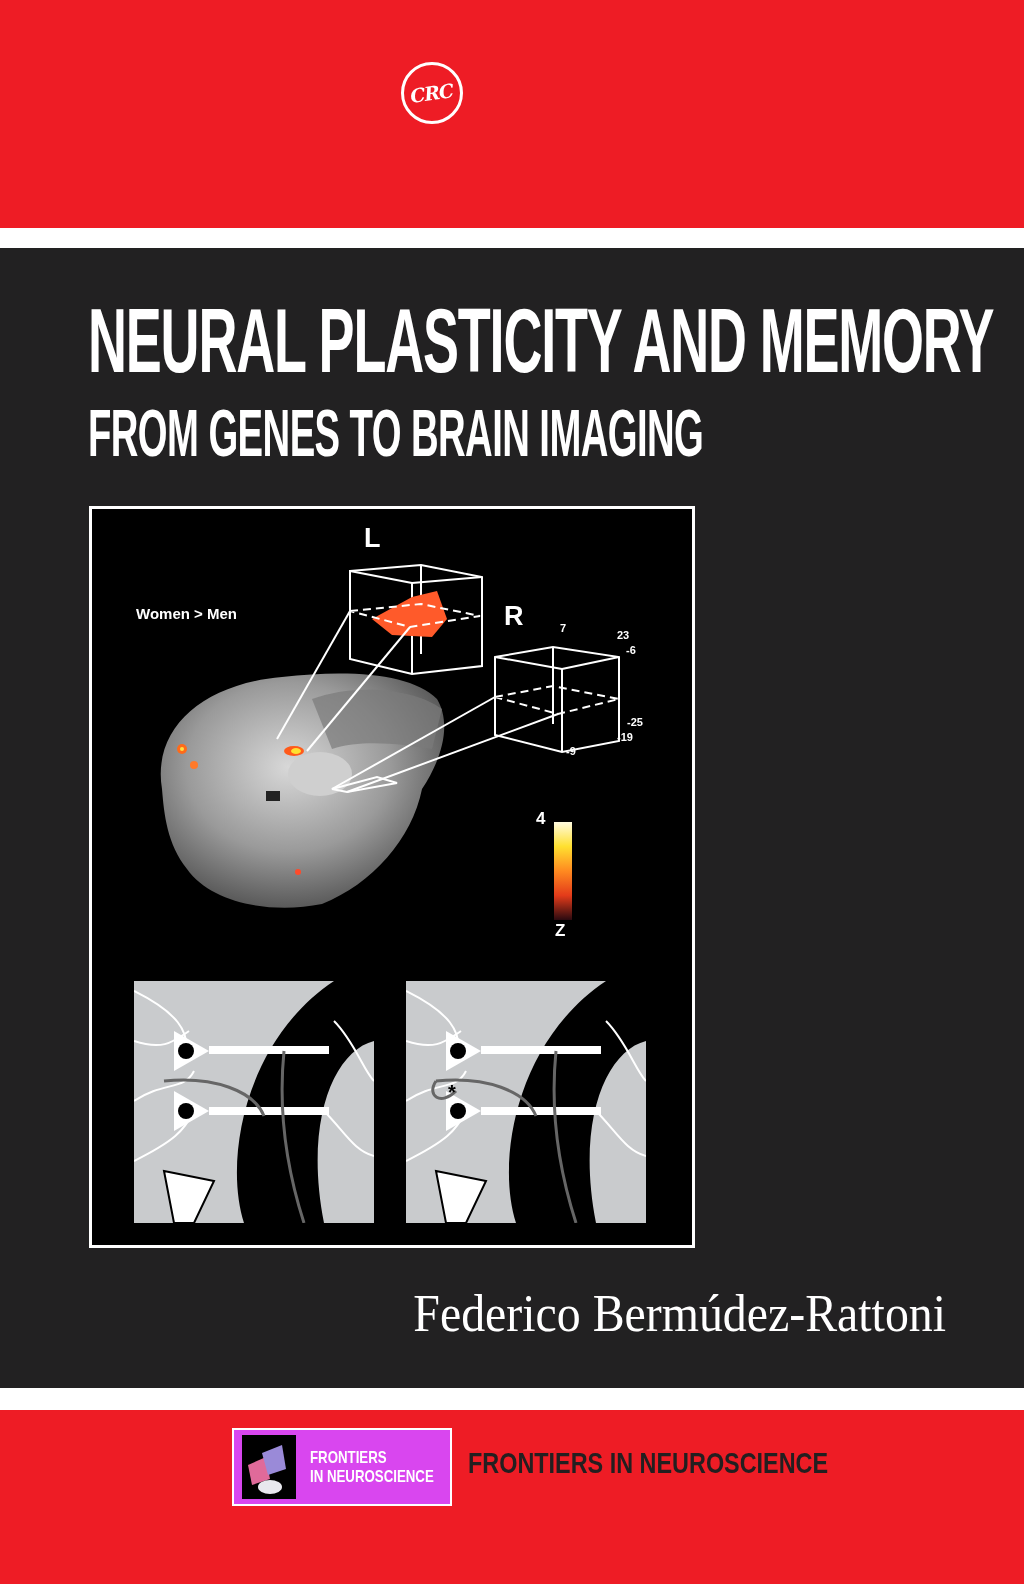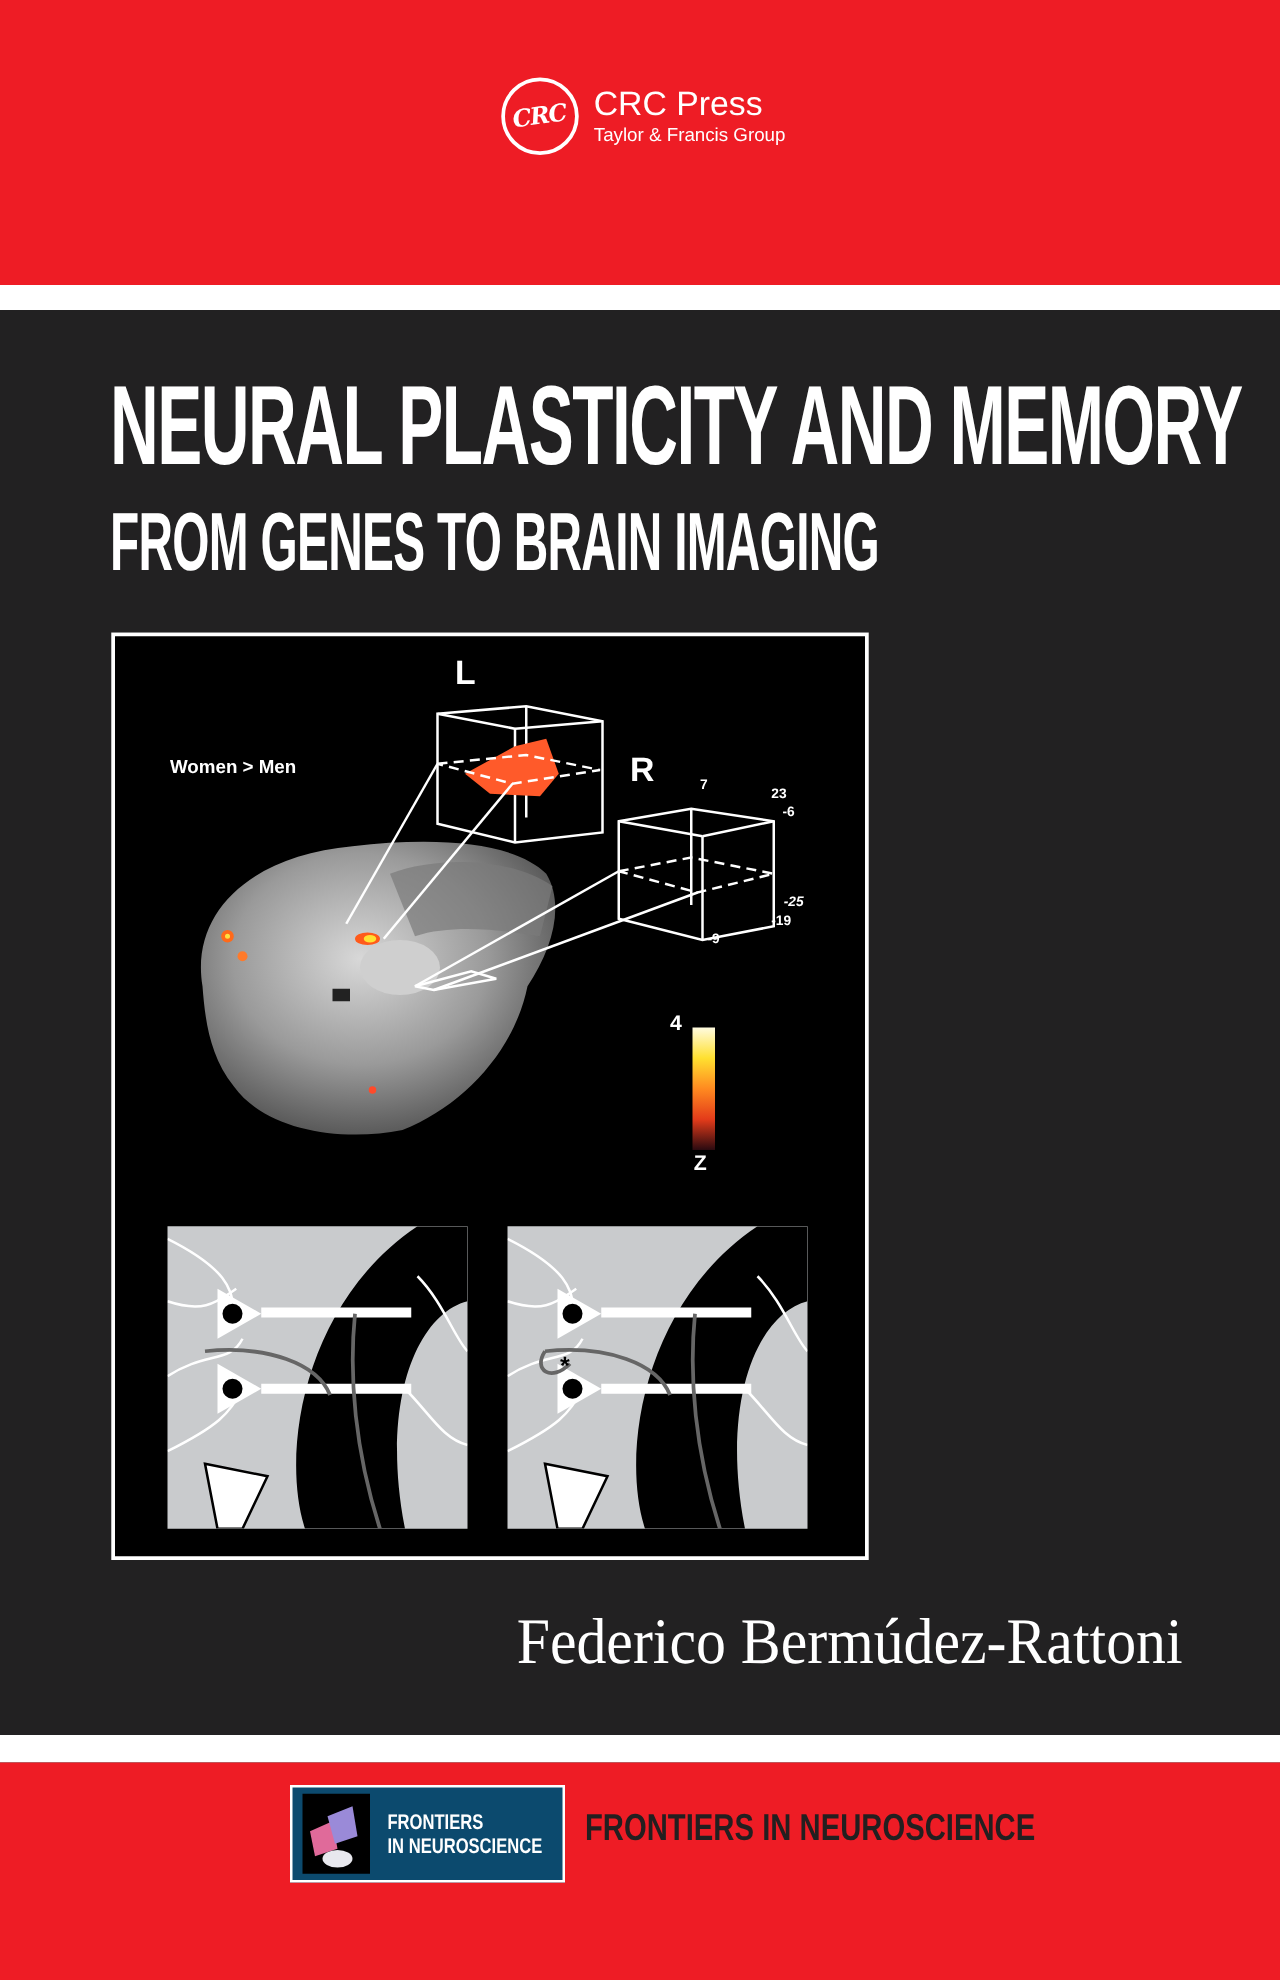--- a/index.html
+++ b/index.html
@@ -29,41 +29,37 @@
   .coord{position:absolute;color:#fff;font-size:11px;font-weight:bold;}
   .scale-top{position:absolute;left:444px;top:300px;color:#fff;font-weight:bold;font-size:17px;}
   .scale-bot{position:absolute;left:463px;top:412px;color:#fff;font-weight:bold;font-size:17px;}
   .colorbar{position:absolute;left:462px;top:313px;width:18px;height:98px;background:linear-gradient(to bottom,#fffbe0 0%,#ffe030 25%,#ff8a20 50%,#e33b1a 75%,#2a0a10 100%);}
   .panel{position:absolute;top:472px;width:240px;height:242px;background:#c9cbcd;overflow:hidden;}
   .panel-left{left:42px;}
   .panel-right{left:314px;}
 
   .author{position:absolute;right:78px;top:1284px;color:#fff;font-family:"Liberation Serif",serif;font-size:52px;line-height:60px;transform:scaleX(0.92);transform-origin:right top;white-space:nowrap;}
 
-  .series-badge{position:absolute;left:232px;top:1428px;width:220px;height:78px;box-sizing:border-box;border:2px solid #fff;background:#0c4a6e;display:flex;align-items:center;}
+  .series-badge{position:absolute;left:232px;top:1428px;width:220px;height:78px;box-sizing:border-box;border:2px solid #fff;background:#d946ef;display:flex;align-items:center;}
   .badge-img{width:54px;height:64px;margin-left:8px;background:#000;position:relative;}
   .badge-text{margin-left:14px;color:#fff;font-weight:bold;font-size:17px;line-height:19px;transform:scaleX(0.78);transform-origin:left center;white-space:nowrap;}
   .series-name{position:absolute;left:468px;top:1446px;color:#231f20;font-weight:bold;font-size:30px;line-height:34px;transform:scaleX(0.78);transform-origin:left top;white-space:nowrap;}
 </style>
 </head>
 <body>
 
 <div class="band red-top"></div>
 <div class="band white-top"></div>
 <div class="band dark"></div>
 <div class="band white-bot"></div>
 <div class="band red-bot"></div>
 
 <div class="publisher">
   <div class="crc-logo">
     <span>CRC</span>
-  </div>
-  <div class="pub-text">
-    <div class="pub-name">CRC Press</div>
-    <div class="pub-group">Taylor &amp; Francis Group</div>
   </div>
 </div>
 
 <div class="title">NEURAL PLASTICITY AND MEMORY</div>
 <div class="subtitle">FROM GENES TO BRAIN IMAGING</div>
 
 <div class="figure">
   <svg width="600" height="460" style="position:absolute;left:0;top:0;">
     <defs>
       <radialGradient id="brainG" cx="45%" cy="40%" r="60%">
@@ -117,21 +113,21 @@
     </g>
   </svg>
 
   <div class="fig-label women-men">Women &gt; Men</div>
   <div class="fig-label lab-L">L</div>
   <div class="fig-label lab-R">R</div>
 
   <div class="coord" style="left:468px;top:113px;">7</div>
   <div class="coord" style="left:525px;top:120px;">23</div>
   <div class="coord" style="left:534px;top:135px;">-6</div>
-  <div class="coord" style="left:535px;top:207px;font-style:italic;">-25</div>
+  <div class="coord" style="left:535px;top:207px;">-25</div>
   <div class="coord" style="left:525px;top:222px;">-19</div>
   <div class="coord" style="left:474px;top:236px;">-9</div>
 
   <div class="scale-top">4</div>
   <div class="colorbar"></div>
   <div class="scale-bot">Z</div>
 
   <div class="panel panel-left">
     <svg width="240" height="242">
       <path d="M110,242 C90,180 110,60 200,0 L240,0 L240,60 C200,70 170,140 190,242 Z" fill="#000"></path>

